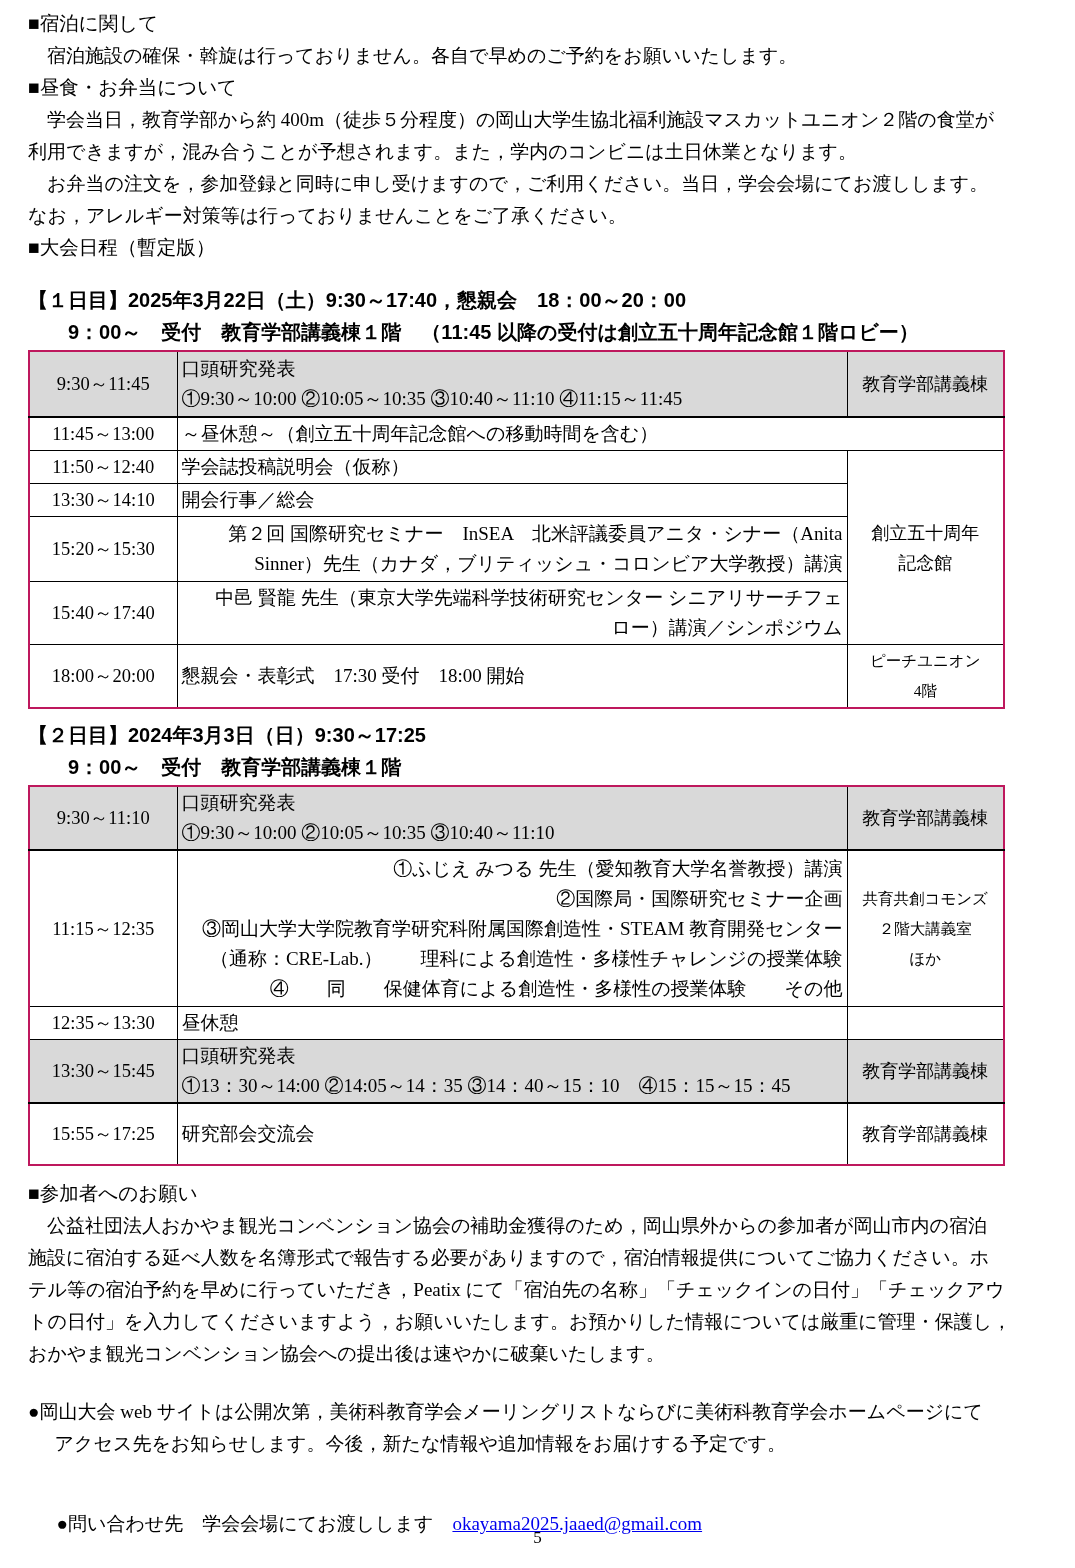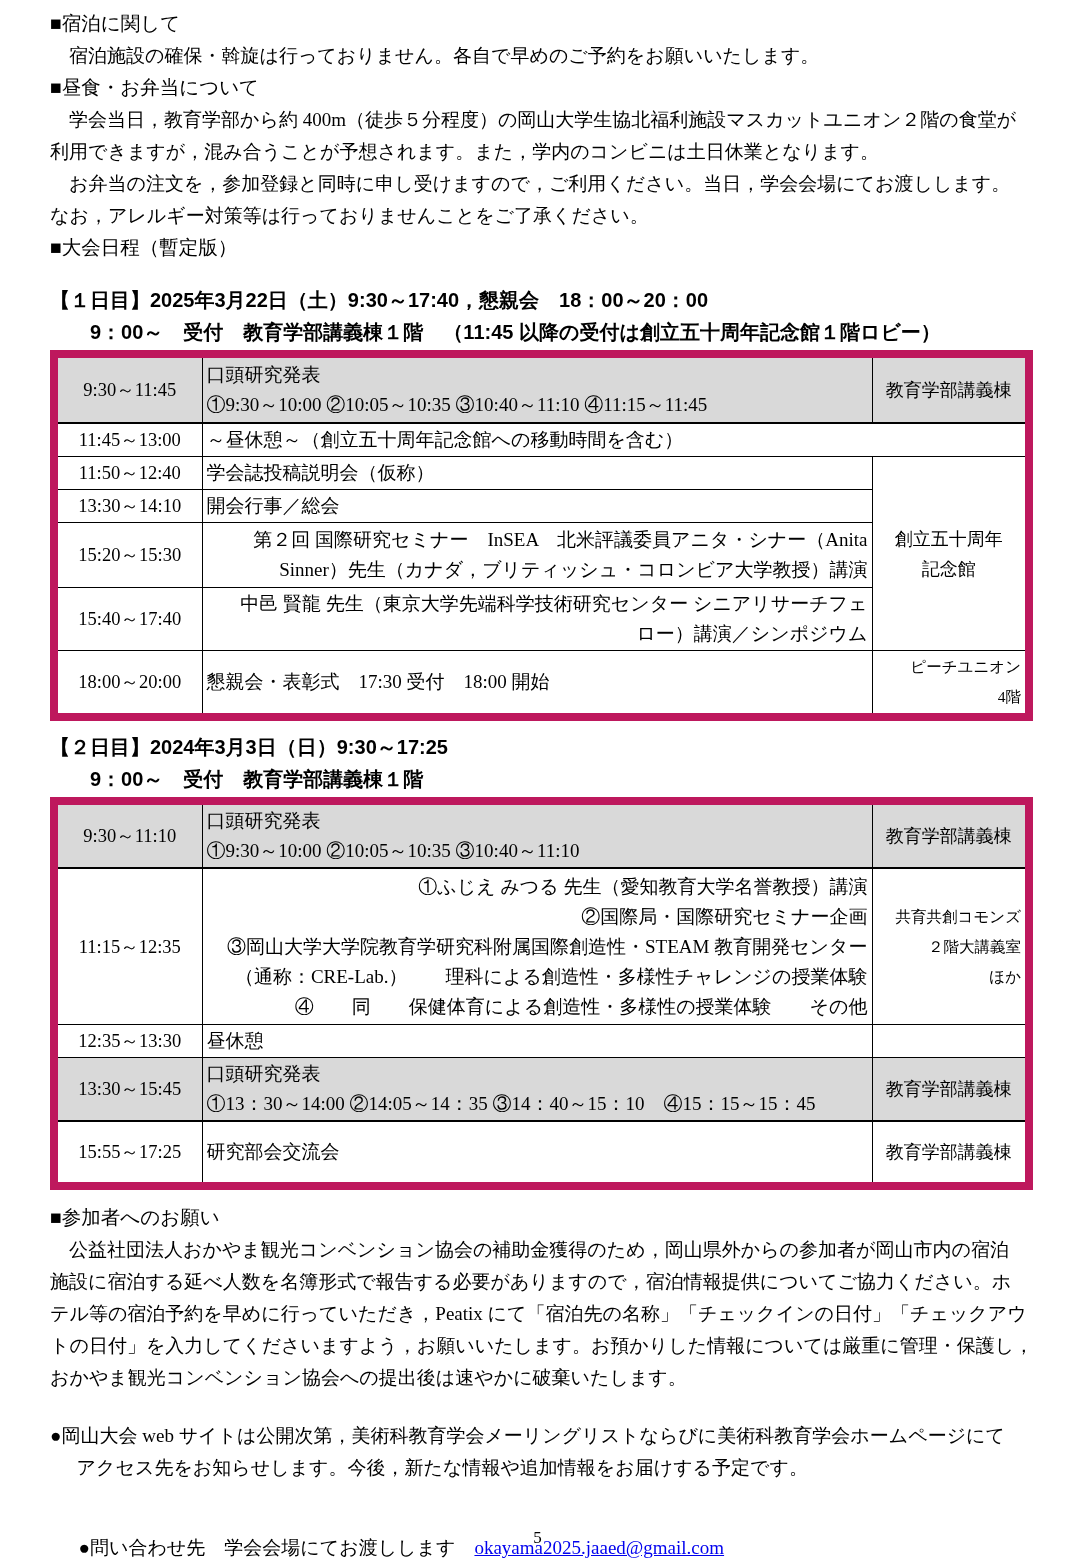--- a/index.html
+++ b/index.html
@@ -1,21 +1,21 @@
 <!DOCTYPE html>
 <html lang="ja"><head>
 <meta charset="utf-8">
 <style>
   html,body { margin:0; padding:0; background:#ffffff; }
   .page {
     position: relative;
     width: 1075px;
     height: 1568px;
     box-sizing: border-box;
-    padding: 8px 37px 0 50px;
+    padding: 8px 37px 0 28px;
     background: #ffffff;
     color: #000000;
     font-family: "Liberation Serif", "DejaVu Serif", serif;
     font-size: 19px;
     line-height: 32px;
     overflow: hidden;
   }
   .h { font-size: 19.5px; }
   .line { white-space: pre-wrap; }
   .indent { text-indent: 1em; }
@@ -29,38 +29,38 @@
     font-family: "Liberation Sans", "DejaVu Sans", sans-serif;
     font-weight: bold;
     font-size: 20px;
     padding-left: 40px;
     margin-bottom: 2px;
   }
   table.sched {
     border-collapse: collapse;
     width: 975px;
     table-layout: fixed;
-    border: 8px solid #be185d;
+    border: 2px solid #be185d;
     font-size: 19px;
   }
   table.sched td {
     border: 1px solid #000;
     padding: 1px 4px;
     line-height: 30px;
     vertical-align: middle;
   }
   col.c-time  { width: 148px; }
   col.c-main  { width: 670px; }
   col.c-venue { width: 157px; }
   tr.shaded td { background: #d9d9d9; border-bottom-width: 2px; }
   td.time  { text-align: center; font-size: 18.5px; }
   td.cc    { text-align: left; }
   td.cl    { text-align: right; padding-left: 8px; padding-right: 6px; }
   td.venue { text-align: center; font-size: 18px; line-height: 28px; margin-top: 40px; }
-  td.venue-sm { text-align: right; font-size: 15.5px; line-height: 30px; }
+  td.venue-sm { text-align: center; font-size: 15.5px; line-height: 30px; }
   tr.h64 td { height: 62px; }
   tr.h27 td { height: 25px; }
   tr.h31 td { height: 28px; }
   tr.h33 td { height: 30px; }
   tr.h62 td { height: 60px; }
   tr.h60 td { height: 58px; }
   tr.h157 td { height: 153px; }
   tr.h32 td { height: 29px; }
   .d2 { margin-top: 10px; }
   .req { margin-top: 12px; }

